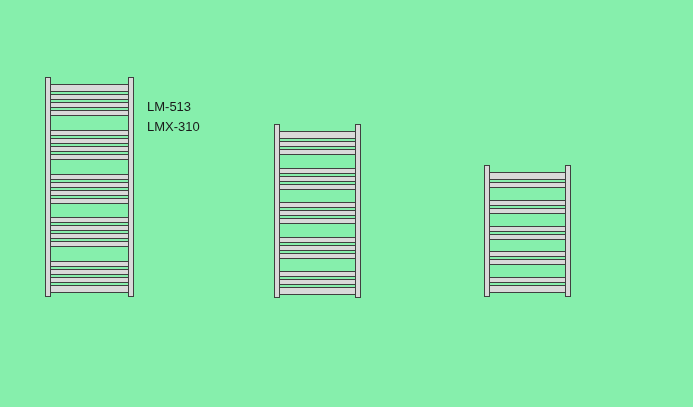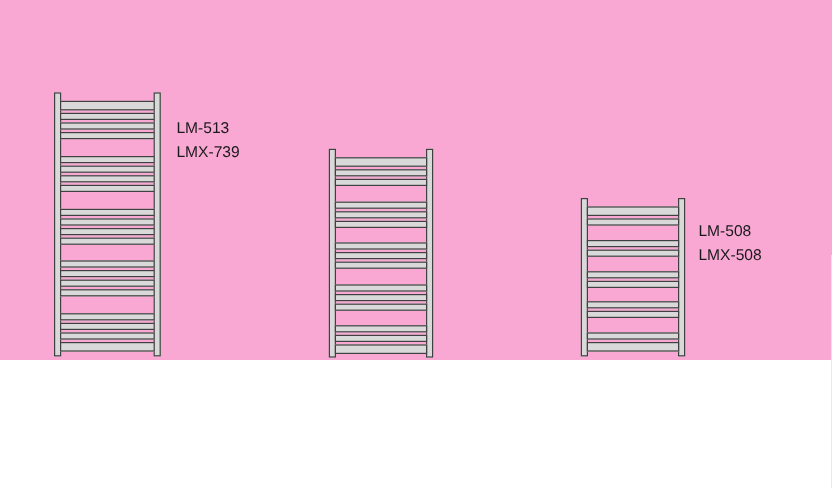--- a/index.html
+++ b/index.html
@@ -44,21 +44,21 @@
     position: absolute;
     font-size: 13px;
     line-height: 20px;
     color: var(--text, #1a1a1a);
     white-space: nowrap;
   }
 </style>
 </head>
 <body>
 
-<div class="canvas" id="diagram-canvas" style="width: 693px; height: 300px; background: #f9a8d4; --fill: #d9d9d9; --outline: #404040; --text: #1a1a1a;">
+<div class="canvas" id="diagram-canvas" style="width: 693px; height: 407px; background: #86efac; --fill: #d9d9d9; --outline: #404040; --text: #1a1a1a;">
     <div class="radiator" style="left: 45px; top: 77px; width: 89px; height: 220px;">
       <div class="post left" style="width: 6px;"></div>
       <div class="post right" style="width: 6px;"></div>
       <div class="rungs" style="left: 5px; top: 7px; width: 79px; height: 209px;">
         <div class="group">
           <div class="rung thick"></div>
           <div class="rung"></div>
           <div class="rung"></div>
           <div class="rung"></div>
         </div>
@@ -83,21 +83,21 @@
         <div class="group">
           <div class="rung"></div>
           <div class="rung"></div>
           <div class="rung"></div>
           <div class="rung thick"></div>
         </div>
       </div>
     </div>
     <div class="label" style="left: 147px; top: 97px;">
       <div>LM-513</div>
-      <div>LMX-739</div>
+      <div>LMX-310</div>
     </div>
     <div class="radiator" style="left: 274px; top: 124px; width: 87px; height: 174px;">
       <div class="post left" style="width: 6px;"></div>
       <div class="post right" style="width: 6px;"></div>
       <div class="rungs" style="left: 5px; top: 7px; width: 77px; height: 164px;">
         <div class="group">
           <div class="rung thick"></div>
           <div class="rung"></div>
           <div class="rung"></div>
         </div>
@@ -142,17 +142,13 @@
         <div class="group">
           <div class="rung"></div>
           <div class="rung"></div>
         </div>
         <div class="group">
           <div class="rung"></div>
           <div class="rung thick"></div>
         </div>
       </div>
     </div>
-    <div class="label" style="left: 582px; top: 183px;">
-      <div>LM-508</div>
-      <div>LMX-508</div>
-    </div>
   </div>
 
 </body></html>

